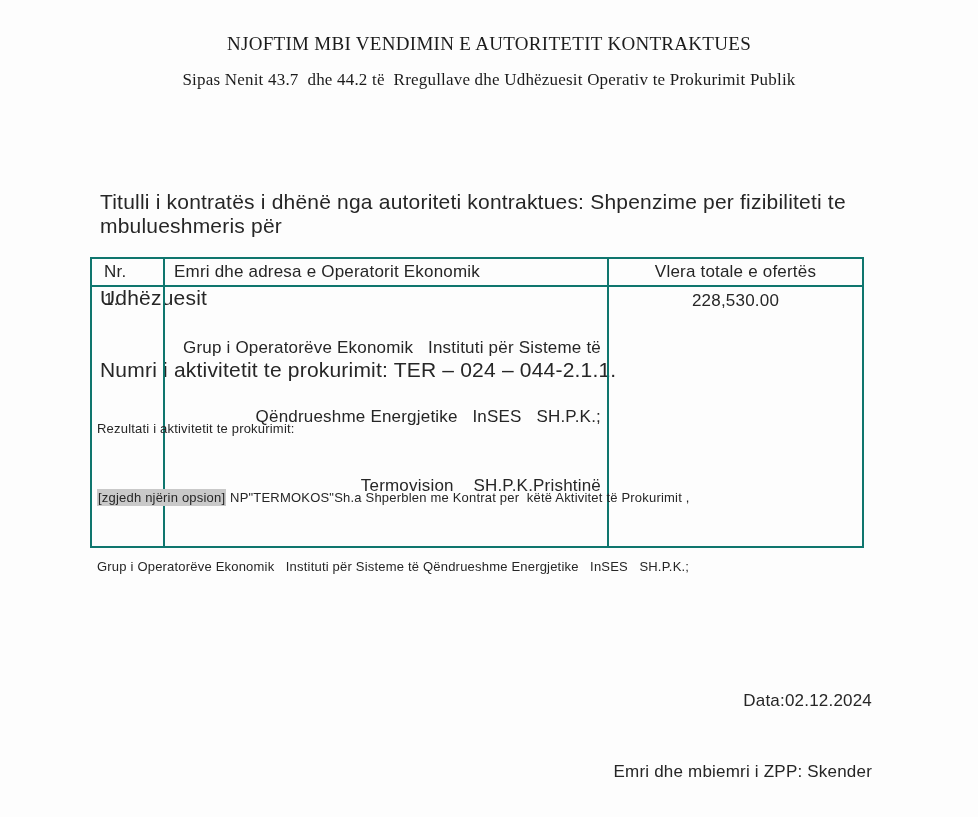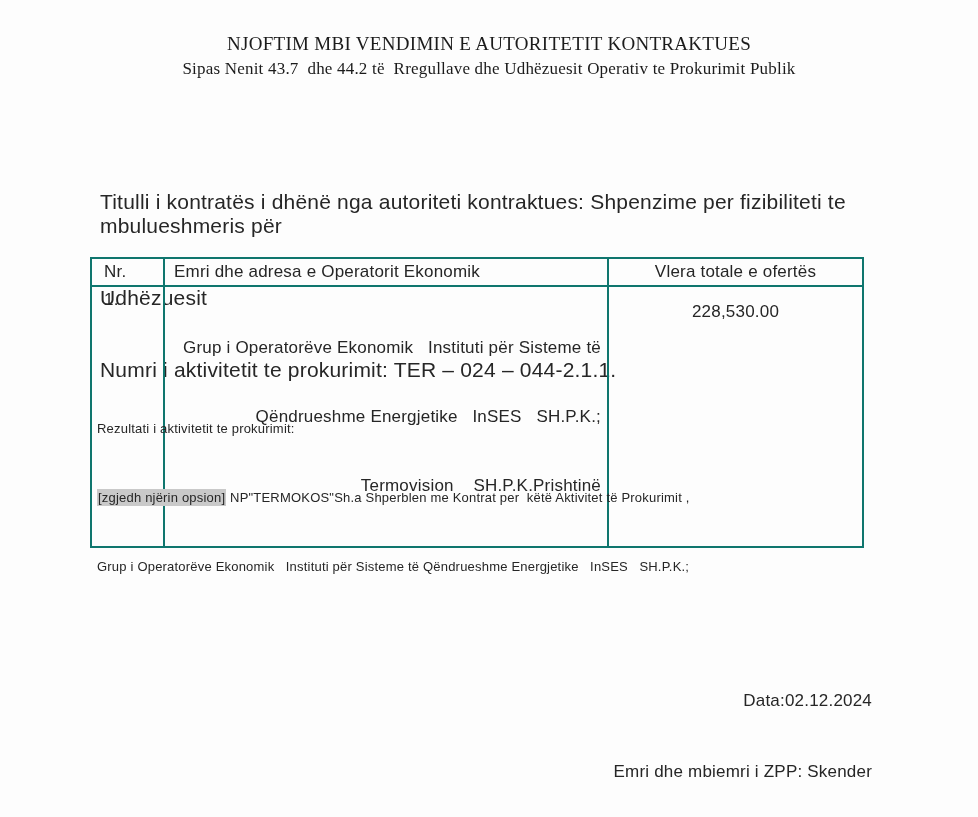--- a/index.html
+++ b/index.html
@@ -23,21 +23,21 @@
   }
   .doc-title {
     font-size: 19px;
     font-weight: 400;
     letter-spacing: 0.3px;
     white-space: pre-wrap;
   }
   .doc-subtitle {
     font-size: 17px;
     font-weight: 400;
-    margin-top: 4px;
+    margin-top: 15px;
     letter-spacing: 0.2px;
     white-space: pre-wrap;
   }
   
   .intro {
     position: absolute;
     top: 142px; left: 100px;
     width: 810px;
     font-size: 21px;
     line-height: 24px;
@@ -63,21 +63,21 @@
   }
   col.c-nr { width: 73px; }
   col.c-op { width: 444px; }
   col.c-val { width: 255px; }
   th.h-nr, td.d-nr { text-align: left; padding: 3px 4px 3px 12px; }
   th.h-op { text-align: left; padding: 3px 6px 3px 9px; }
   th.h-val { text-align: center; padding: 3px 15px; }
   tr.header-row th { height: 25px; vertical-align: middle; }
   tr.data-row td { height: 69px; }
   td.d-op { text-align: right; padding: 3px 6px; line-height: 23px; }
-  td.d-val { text-align: center; padding: 15px 4px; }
+  td.d-val { text-align: center; padding: 4px 4px; }
   
   .result {
     position: absolute;
     top: 371px; left: 97px;
     width: 815px;
     font-size: 13px;
     line-height: 23px;
     letter-spacing: 0.2px;
     white-space: pre-wrap;
   }

